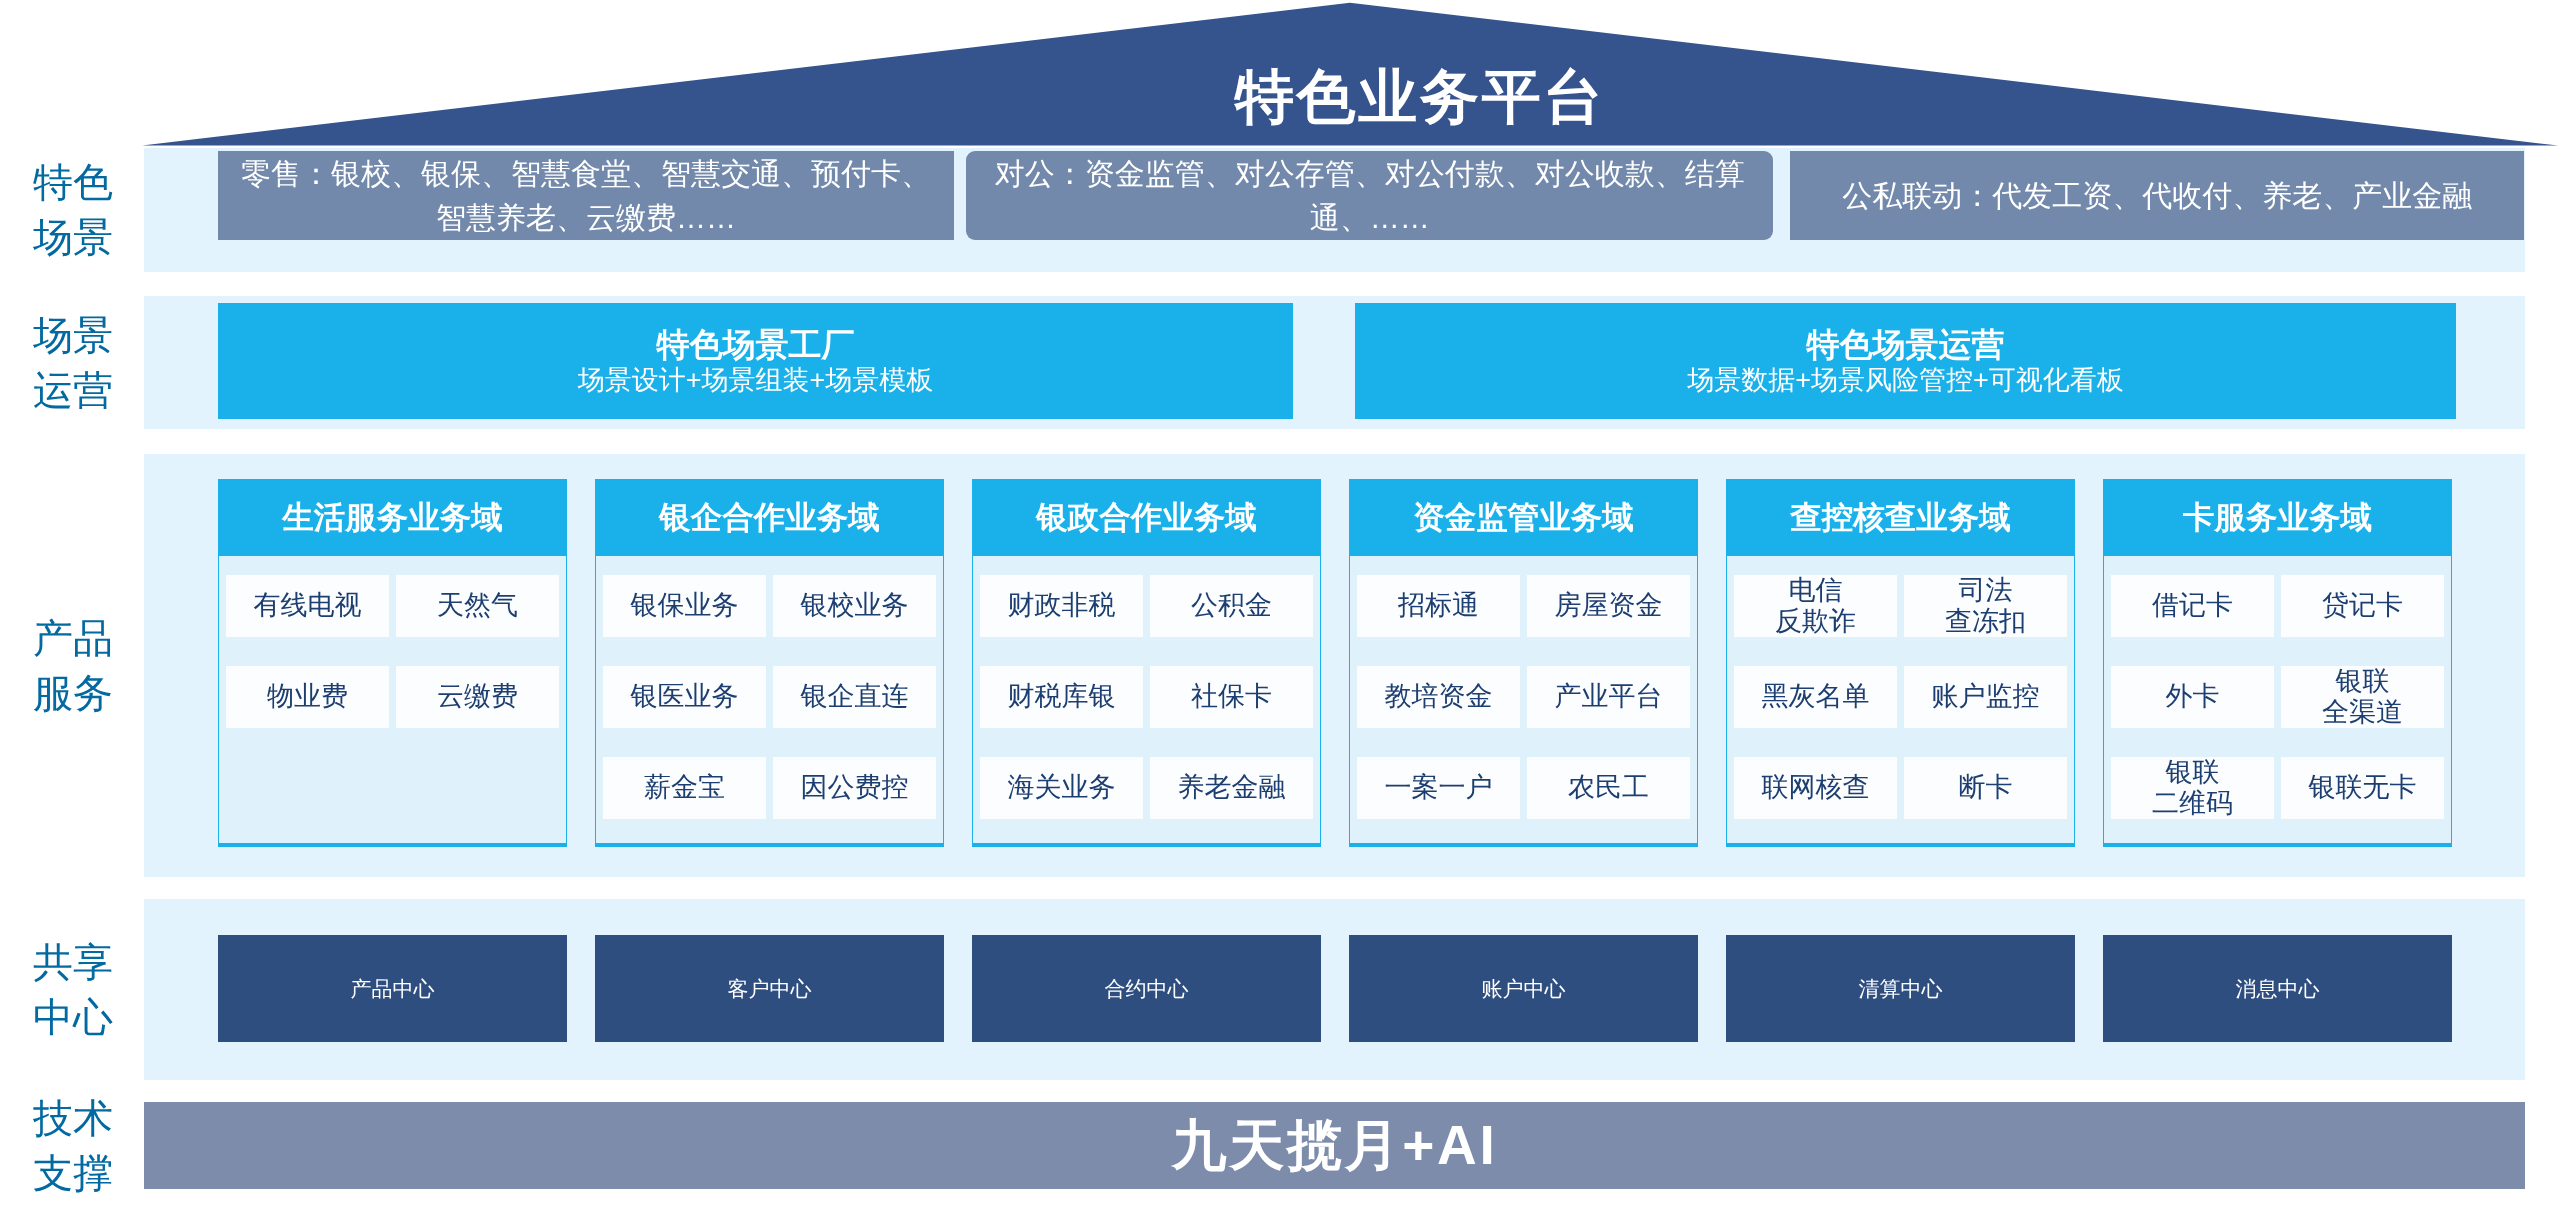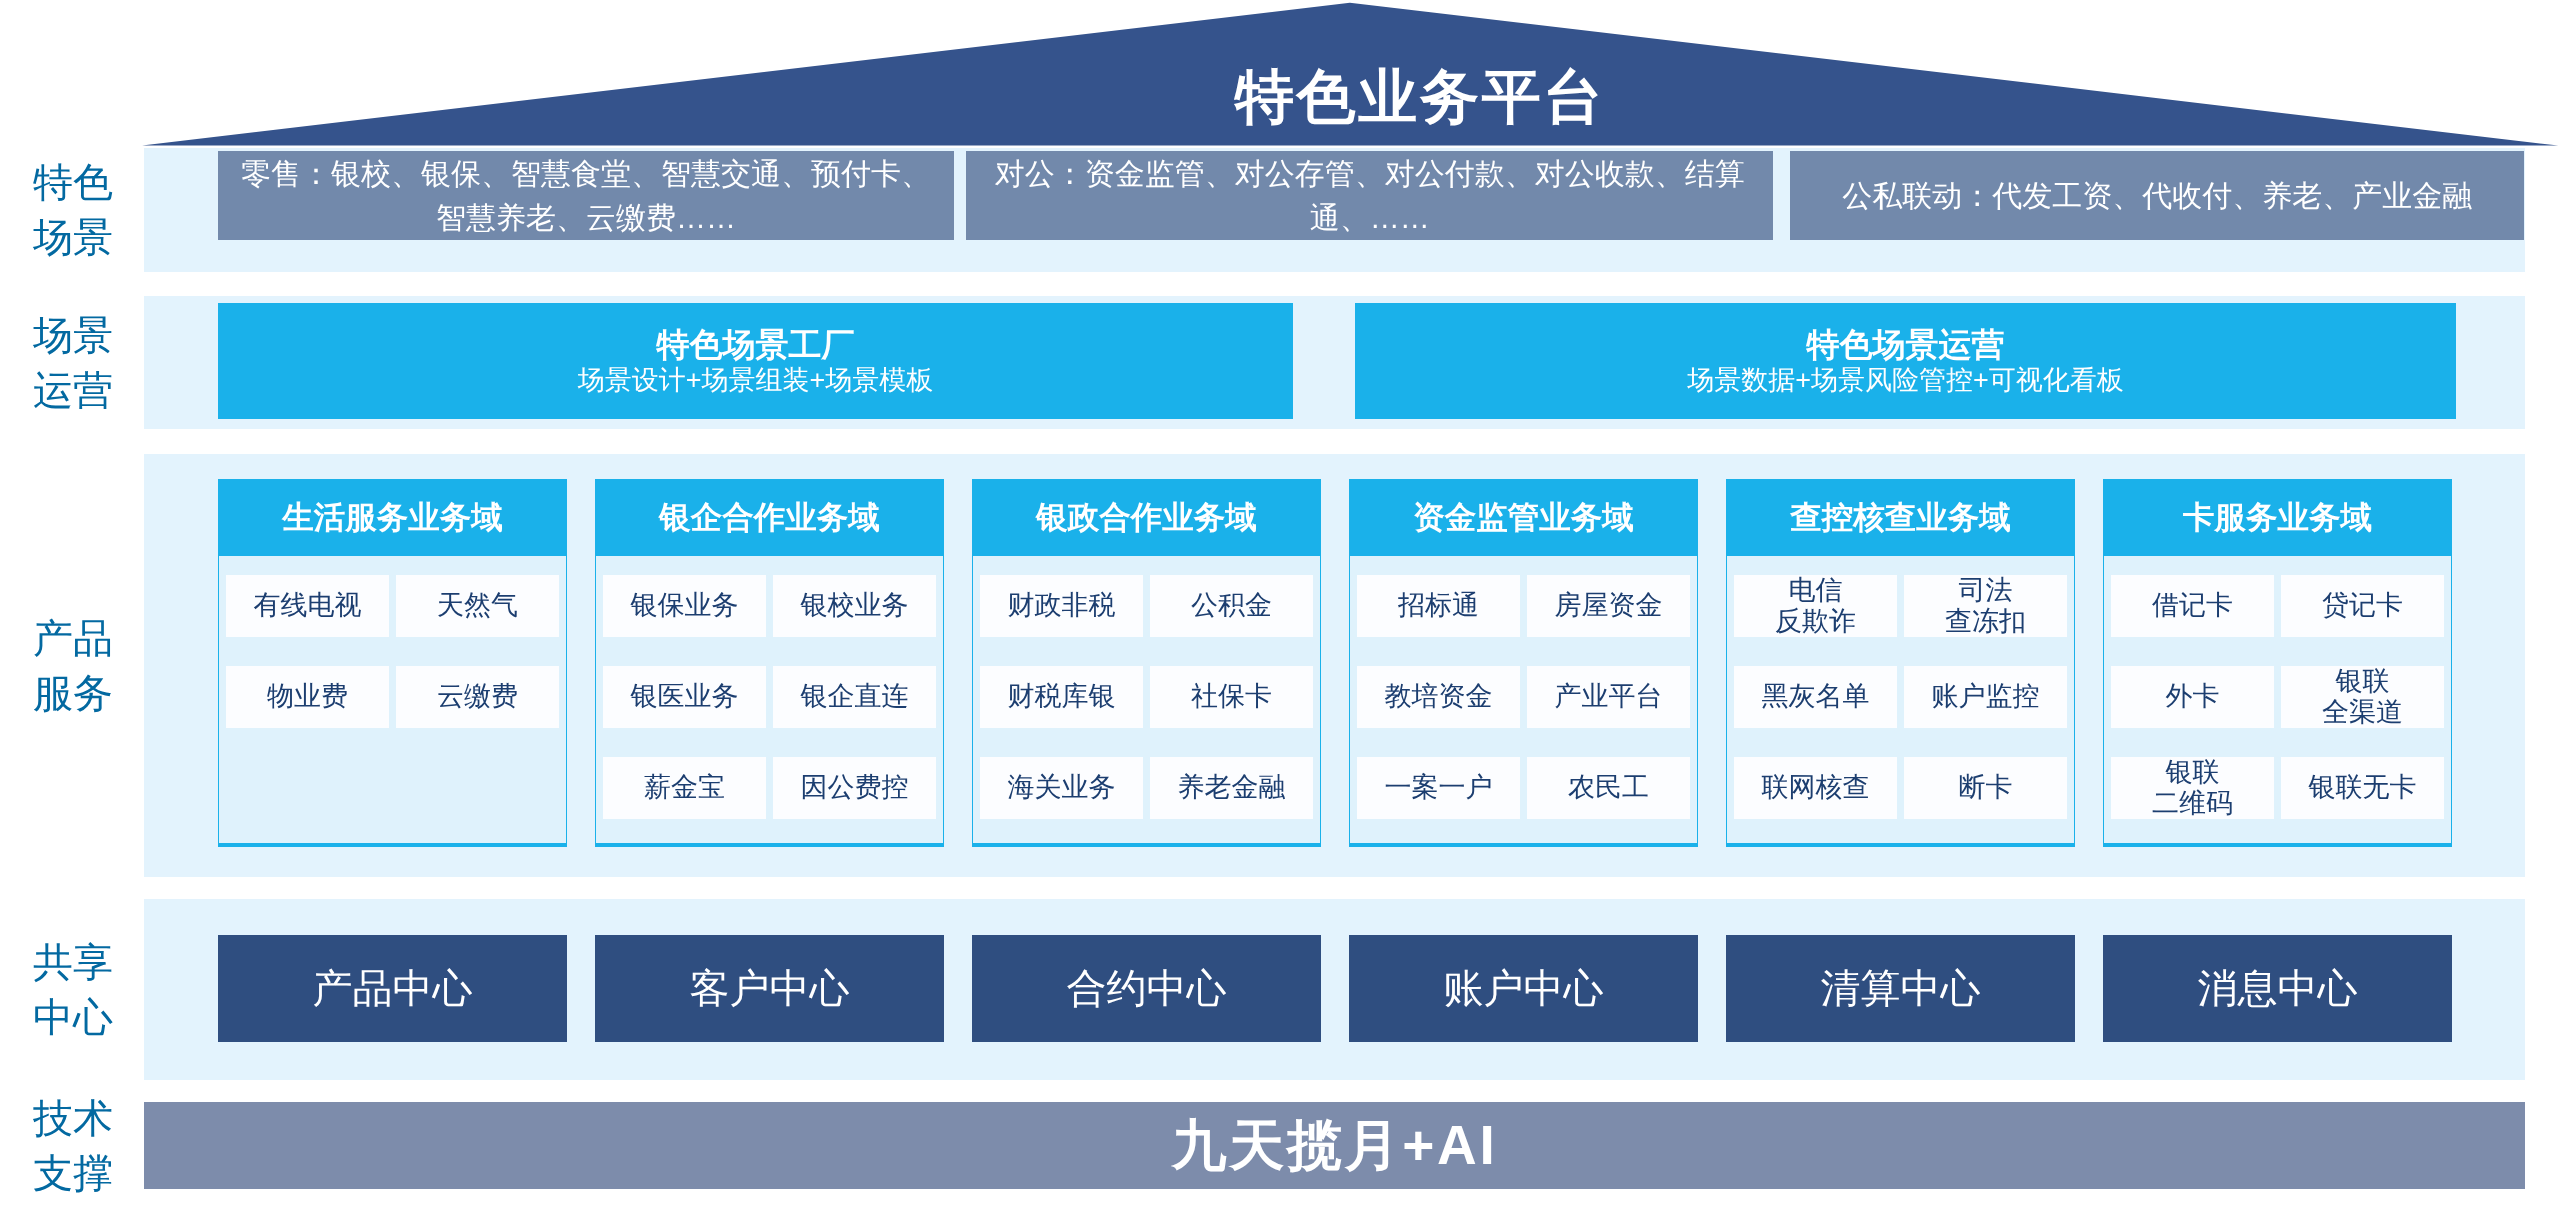--- a/index.html
+++ b/index.html
@@ -38,21 +38,21 @@
   
   #scene-band { top:148px; height:124px; }
   .scene-boxes { display:flex; padding-left:74px; padding-top:3px; }
   .scene-box {
     height:89px; background:var(--grayBox); color:#ffffff;
     font-size:30px; line-height:44px;
     display:flex; align-items:center; justify-content:center;
     text-align:center; padding:0 19px;
   }
   .scene-box.b1 { width:736px; margin-right:12.3px; }
-  .scene-box.b2 { width:807px; margin-right:17px; }
+  .scene-box.b2 { width:807px; margin-right:17px;border-radius:9px; }
   .scene-box.b3 { width:734px; }
 
   
   #op-band { top:296px; height:133px; }
   .op-boxes { display:flex; padding-left:74px; padding-top:6.8px; gap:62px; }
   .op-box {
     height:116px; background:var(--cyan); color:#ffffff;
     display:flex; flex-direction:column; align-items:center; justify-content:center;
     gap:6px;
   }
@@ -80,21 +80,21 @@
     font-size:27px; line-height:31.5px;
     display:flex; align-items:center; justify-content:center;
     text-align:center; white-space:pre-line;
   }
 
   
   #share-band { top:899px; height:181px; }
   .centers { display:flex; padding-left:74px; padding-top:36px; gap:28px; }
   .center-box {
     width:349px; height:107px; background:var(--navyBox); color:#ffffff;
-    font-size:40px; display:flex; align-items:center; justify-content:center;
+    font-size:21px; display:flex; align-items:center; justify-content:center;
     white-space:nowrap;
   }
 
   
   #tech-bar {
     position:absolute; left:144px; top:1102px; width:2381px; height:87px;
     background:var(--techBar); color:#ffffff;
     font-size:55px; font-weight:bold; letter-spacing:2.7px;
     display:flex; align-items:center; justify-content:center;
   }

